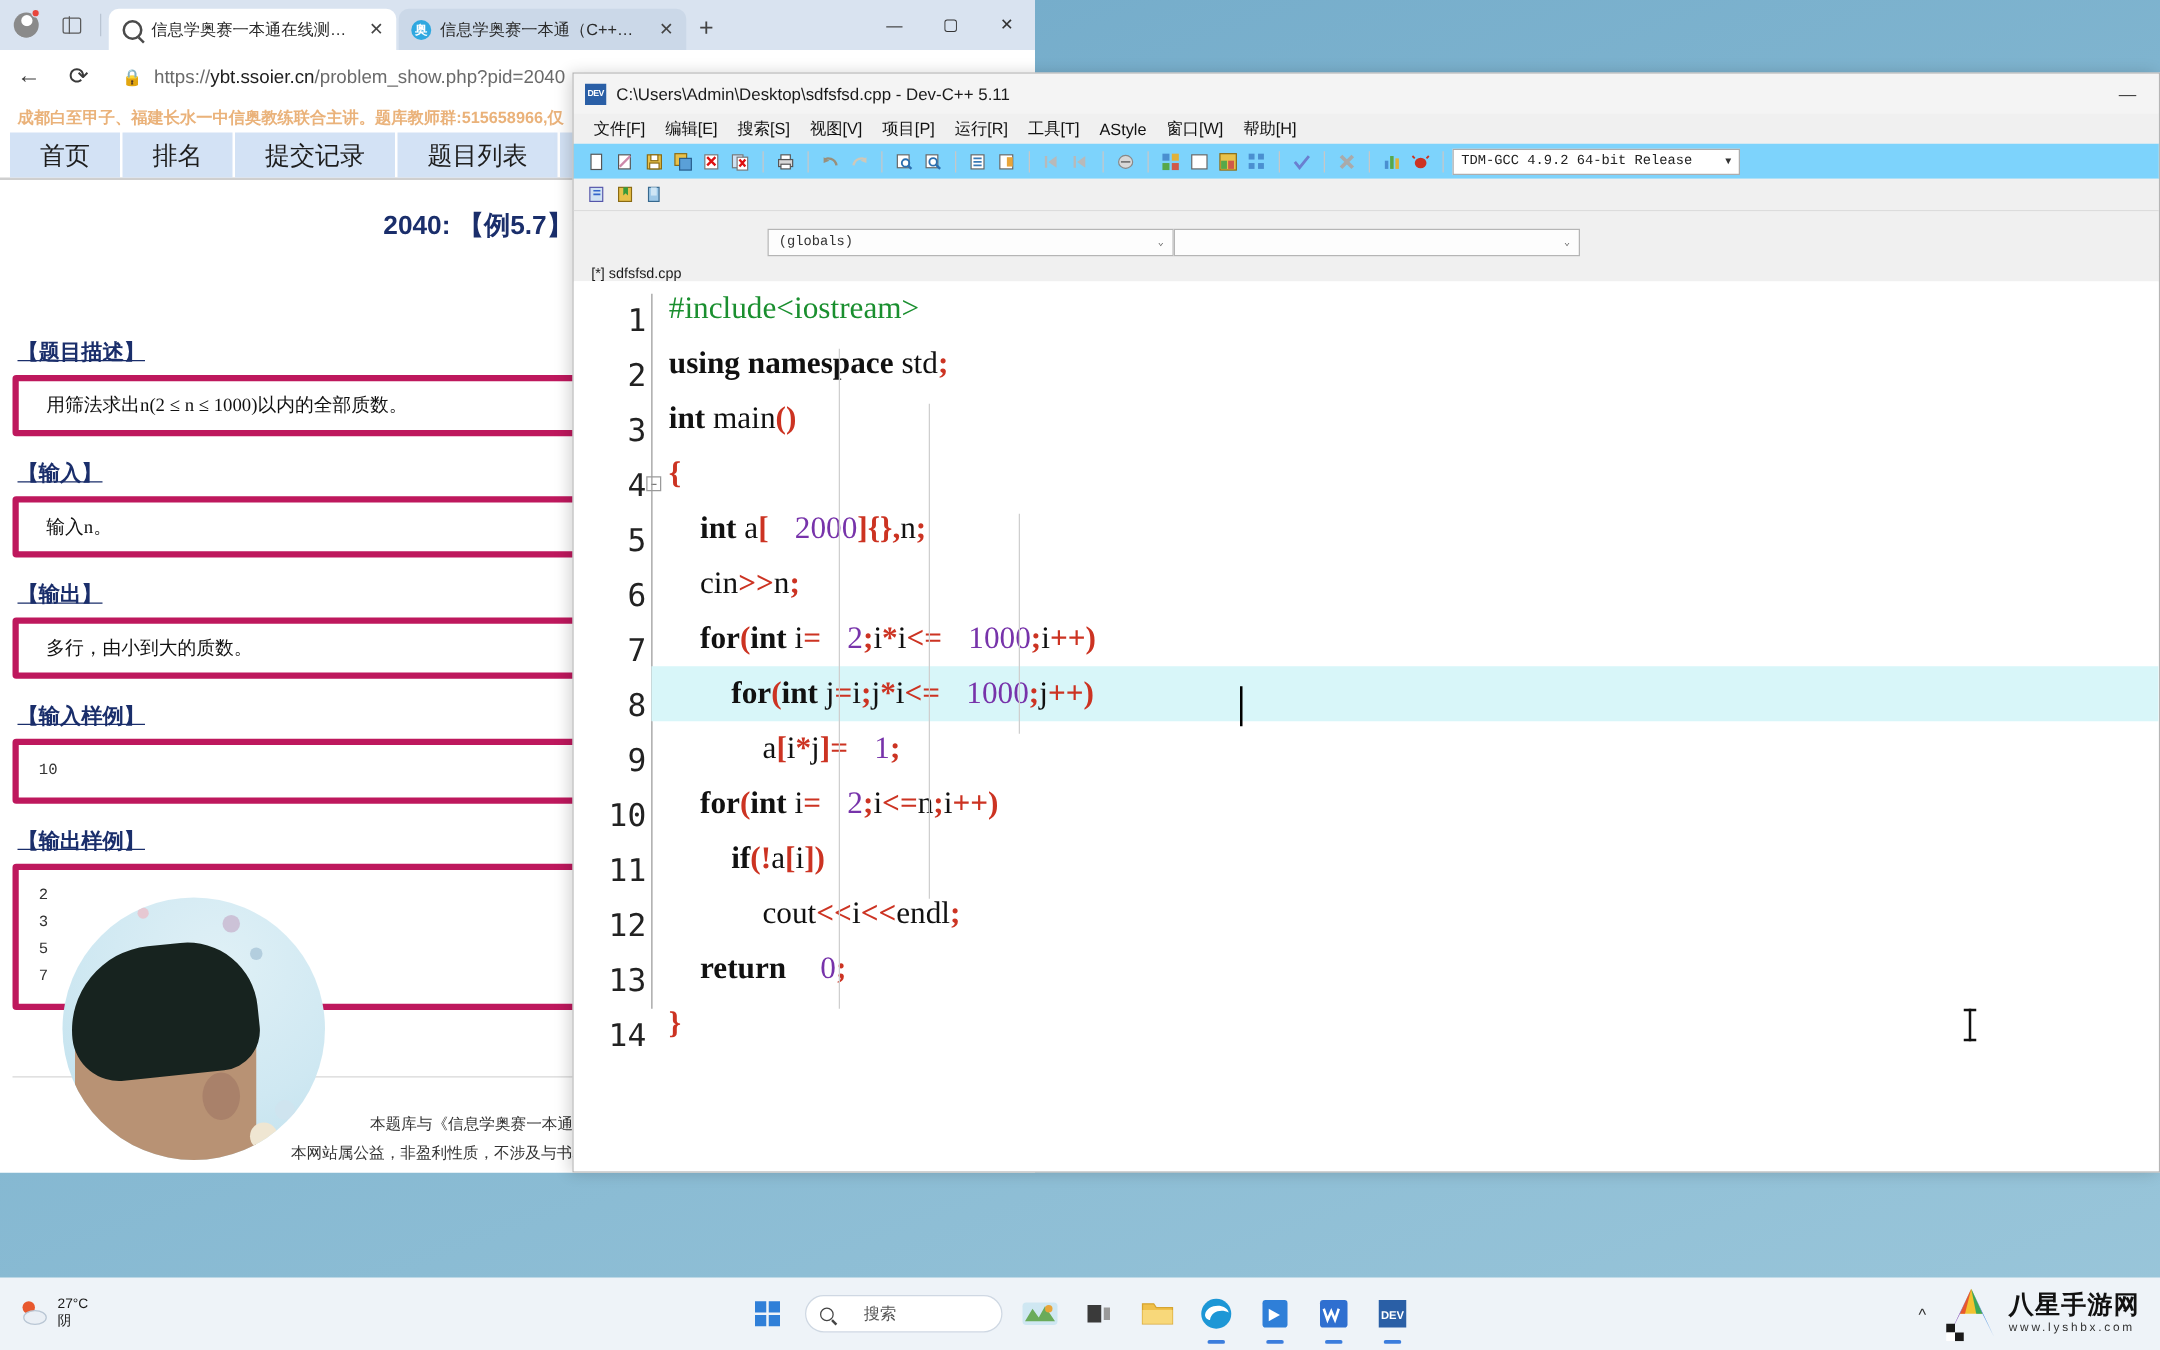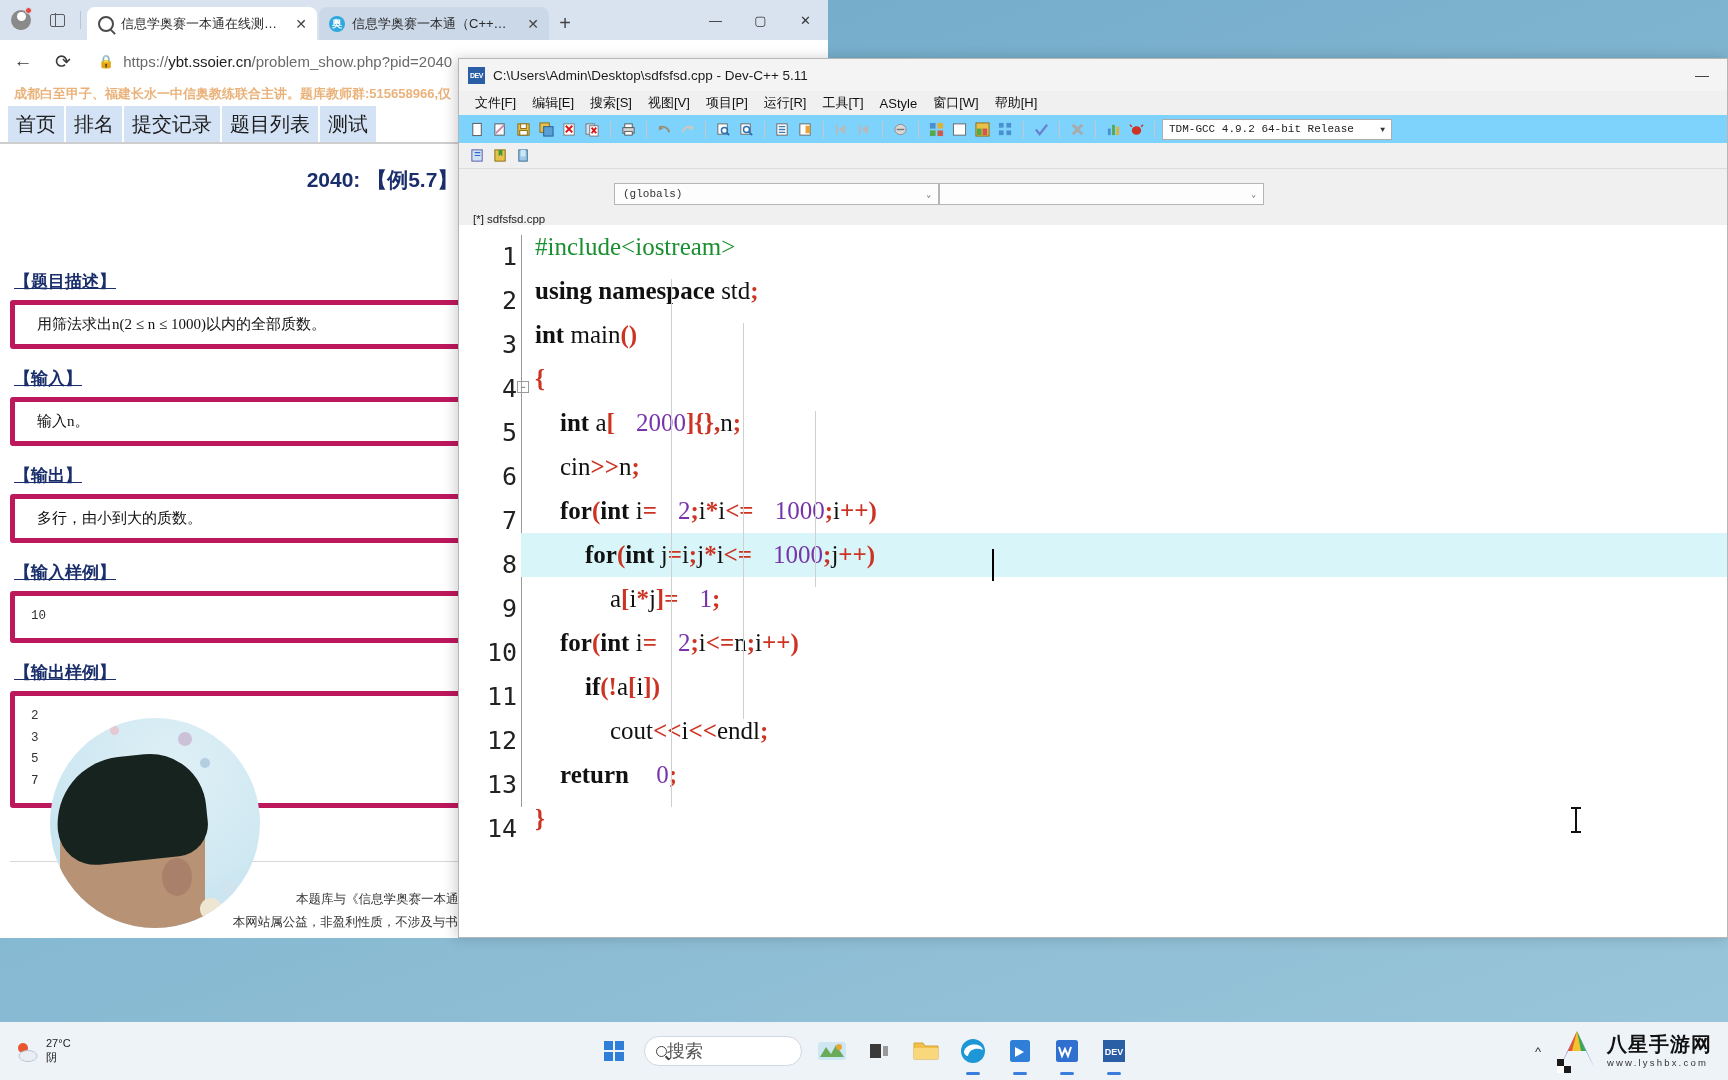--- a/index.html
+++ b/index.html
@@ -107,21 +107,21 @@
     background:#fff;
   }
 
   #site-nav {
     height: 38px; display: flex; align-items: stretch; gap: 2px;
     padding-left: 8px; background: #ffffff; border-bottom: 2px solid #cfcfcf;
   }
   .navitem {
     background: #d3e2f5; color: #1d1d1d; font-size: 20px;
     display:flex; align-items:center; justify-content:center;
-    padding: 0 8px; white-space: nowrap;
+    padding: 0 24px; white-space: nowrap;
   }
 
   #site-body { position: relative; background: #fff; height: 832px; overflow: hidden; padding: 0 10px;}
   .prob-title { text-align:center; font-size: 21px; font-weight: bold; color:#1a2e6b; margin-top: 22px;}
   .prob-meta { text-align:right; font-size: 13.5px; color:#222; margin-top:16px; padding-right:10px; line-height:1.55;}
   .prob-meta span { margin-left: 34px; }
   .sec-head { font-size:17px; font-weight:bold; color:#1a2e6b; margin: 18px 0 7px 4px; text-decoration: underline; }
   .sec-box {
     border:5px solid #be185d; border-radius:3px; min-height:46px;
     display:flex; align-items:center; padding: 10px 0 10px 22px;
@@ -258,32 +258,32 @@
     z-index: 9;
   }
   #mousecursor::before{content:'';position:absolute;left:4px;top:0;width:2px;height:26px;background:#111;}
   #mousecursor::after{content:'';position:absolute;left:0;top:0;width:10px;height:2px;background:#111;box-shadow:0 24px 0 #111;}
 
   
   #taskbar {
     position: absolute; left:0; bottom:0; width: 1728px; height: 58px;
     background: #eef3f8; display:flex; align-items:center;
   }
-  #weather { display:flex; align-items:flex-end; gap:6px; margin-left: 14px;}
+  #weather { display:flex; align-items:flex-start; gap:6px; margin-left: 14px;}
   .weather-ico { width:26px;height:26px;position:relative; }
   .w-temp { font-size:11px; color:#1b1b1b; line-height:1.25; }
   #tb-center { position:absolute; left:50%; transform:translateX(-50%); display:flex; align-items:center; gap: 13px;}
   .tb-icon { width:34px; height:34px; display:flex; align-items:center; justify-content:center; position:relative; }
   .tb-active::after{content:'';position:absolute;bottom:-7px;left:50%;transform:translateX(-50%);width:14px;height:3px;border-radius:2px;background:#3b7ddd;}
   #startbtn { width:20px;height:20px; display:grid; grid-template-columns:1fr 1fr; gap:2px;}
   #startbtn i { background:#2f7fd8; display:block; }
   #searchbox {
     height: 30px; background:#fff; border:1px solid #cfd8e3; border-radius: 15px;
-    display:flex; align-items:center; gap:0; padding: 0 14px 0 11px; min-width: 158px;
-    font-size: 18px; color:#555;
+    display:flex; align-items:center; gap:24px; padding: 0 14px 0 11px; min-width: 158px;
+    font-size: 13px; color:#555;
   }
   .s-glass { width:11px;height:11px;border:1.6px solid #444;border-radius:50%;position:relative;}
   .s-glass::after{content:'';position:absolute;right:-4px;bottom:-3px;width:5px;height:1.6px;background:#444;transform:rotate(45deg);}
   #tb-right { position:absolute; right: 16px; display:flex; align-items:center; gap: 14px; }
   .chev { font-size: 13px; color:#333; }
   #watermark { display:flex; align-items:center; gap: 8px; }
   #wm-logo { width: 44px; height: 44px; position: relative; }
   #wm-text { line-height: 1.1; }
   #wm-title { font-size: 20px; font-weight: bold; color:#111; letter-spacing:1px; }
   #wm-url { font-size: 9.5px; color:#333; letter-spacing: 2.2px; margin-top:3px;}

